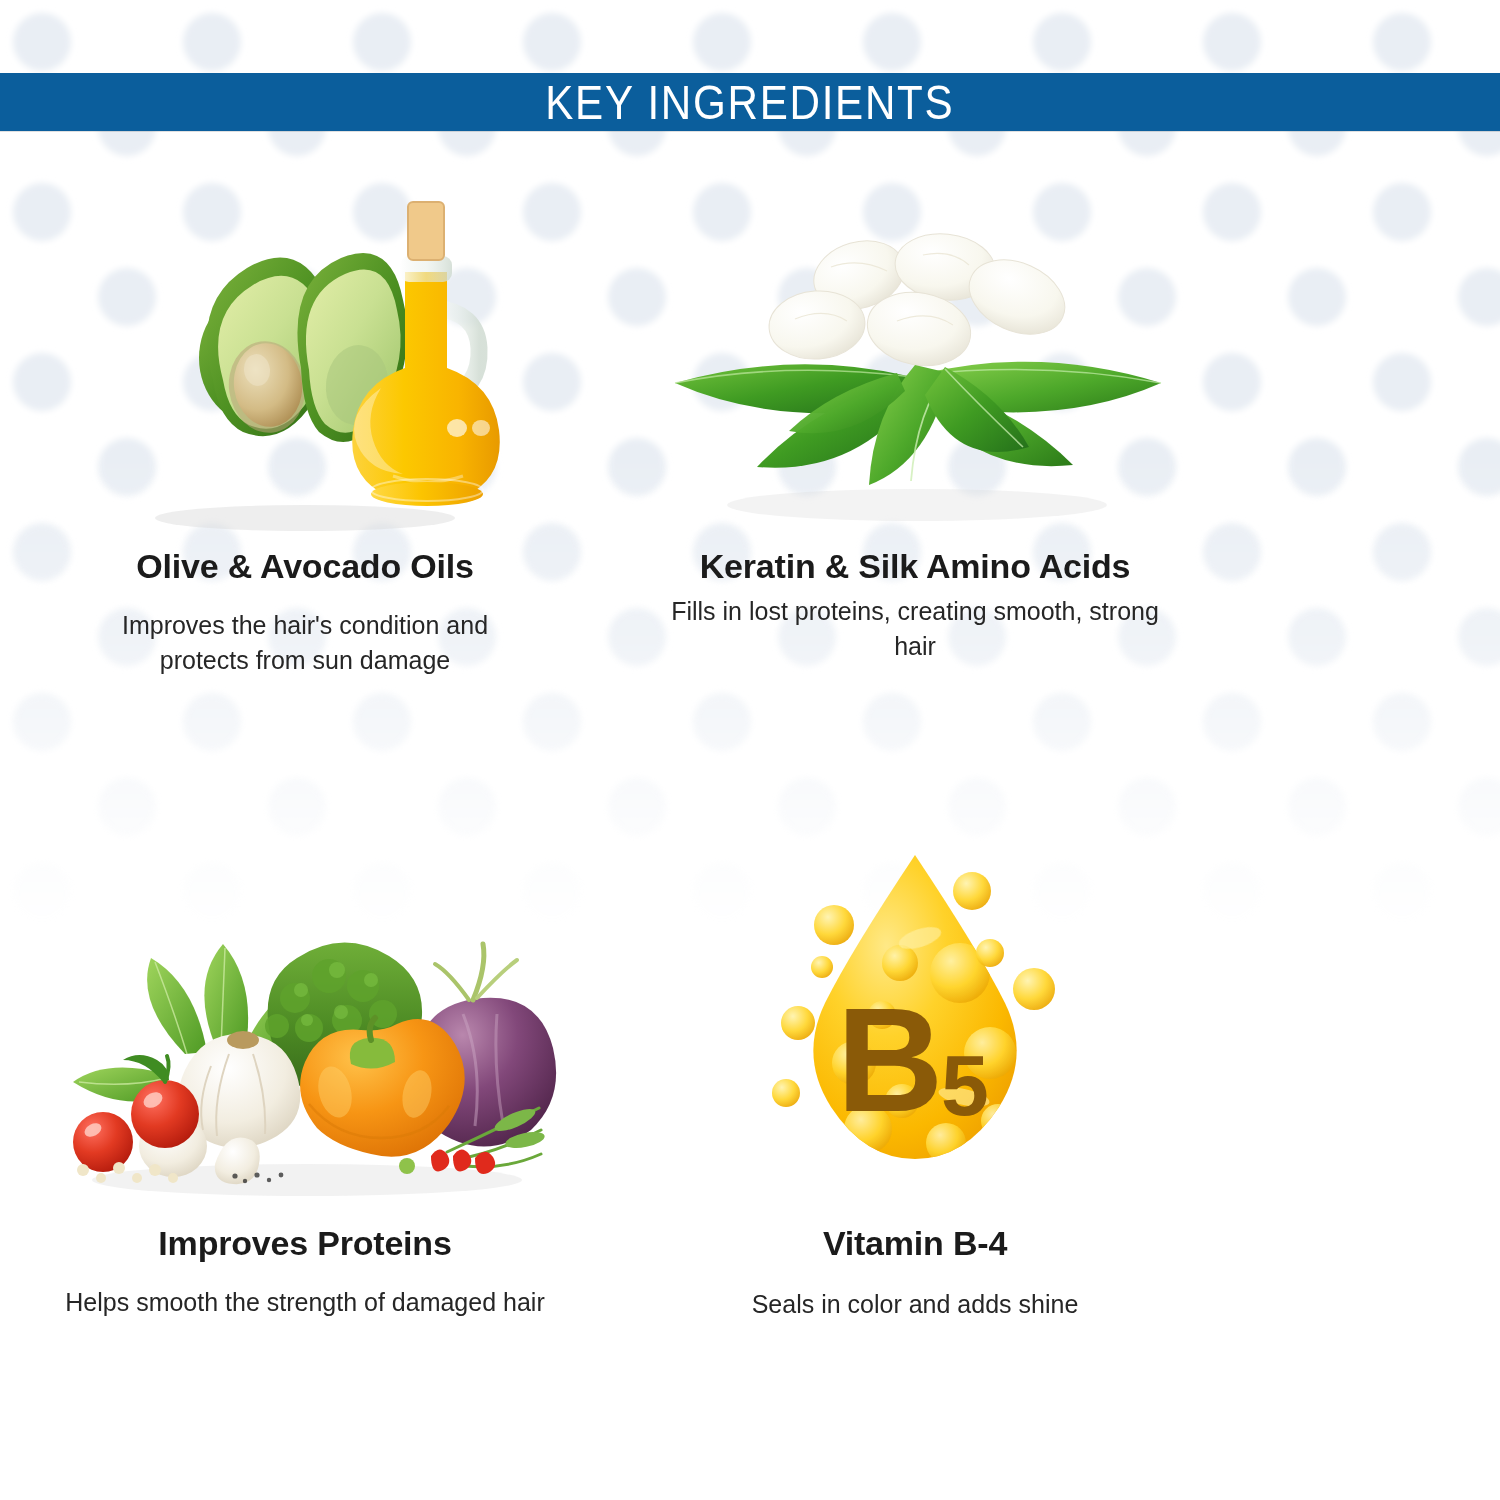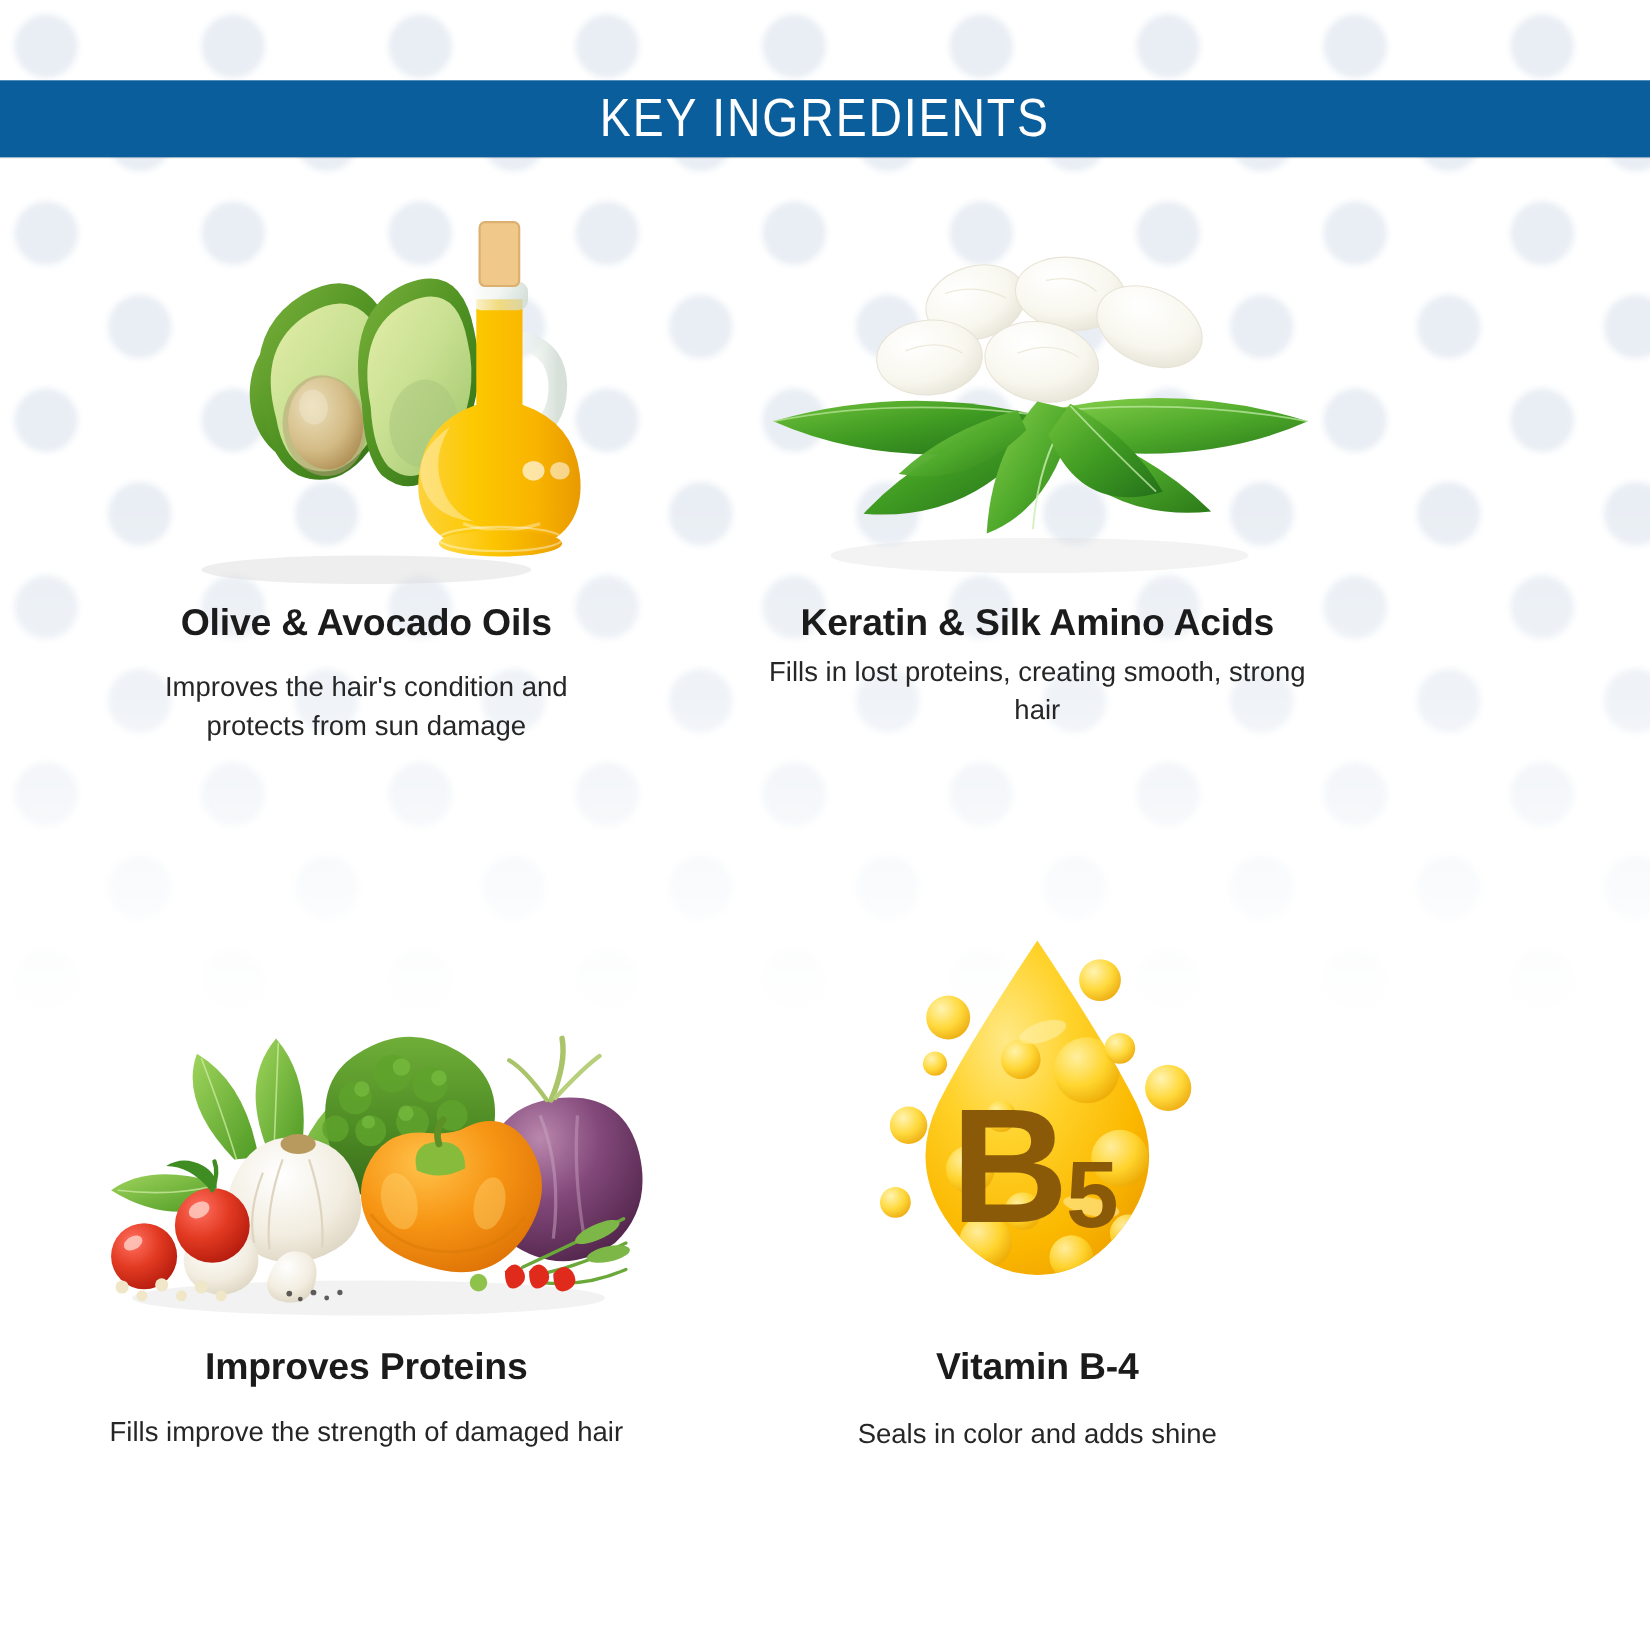--- a/index.html
+++ b/index.html
@@ -12,21 +12,21 @@
   }
 
   
   #dot-pattern{
     position:absolute;left:0;top:0;width:1500px;height:1500px;
     pointer-events:none;z-index:0;
   }
 
   
   #header-banner{
-    position:absolute;left:0;top:73px;width:1500px;height:70px;
+    position:absolute;left:0;top:73px;width:1500px;height:58px;
     background:#0b5e9c;
     display:flex;align-items:center;justify-content:center;
     z-index:3;
     box-shadow:0 1px 0 rgba(0,0,0,.12);
   }
   #header-title{
     color:#ffffff;
     font-family:"Liberation Sans", sans-serif;
     font-weight:300;
     font-size:49px;
@@ -37,21 +37,20 @@
     line-height:1;
   }
 
   
   #ingredients-grid{
     position:absolute;left:0;top:155px;width:1220px;height:1345px;
     z-index:2;
     display:grid;
     grid-template-columns:1fr 1fr;
     grid-template-rows:1fr 1fr;
-    padding-left:28px;
   }
   .ingredient-card{
     position:relative;
     display:flex;flex-direction:column;align-items:center;
   }
   .art-area{
     width:100%;
     display:flex;align-items:flex-end;justify-content:center;
     position:relative;
   }
@@ -403,21 +402,21 @@
         <g fill="#2a2a2a" opacity=".75">
           <circle cx="190" cy="298" r="2.6"></circle>
             <circle cx="200" cy="303" r="2.2"></circle>
             <circle cx="212" cy="297" r="2.6"></circle>
           <circle cx="224" cy="302" r="2.2"></circle>
             <circle cx="236" cy="297" r="2.4"></circle>
         </g>
       </svg>
     </div>
     <div class="card-title">Improves Proteins</div>
-    <div class="card-desc">Fills improve the strength of damaged hair</div>
+    <div class="card-desc">Helps smooth the strength of damaged hair</div>
   </div>
 
   <div class="ingredient-card" id="card-vitamin">
     <div class="art-area">
       <svg class="art-svg" width="330" height="375" viewBox="0 0 330 375" aria-hidden="true">
         <defs>
           <radialGradient id="dropg" cx=".36" cy=".3" r=".85">
             <stop offset="0" stop-color="#ffe987"></stop>
             <stop offset=".35" stop-color="#ffd22a"></stop>
             <stop offset=".72" stop-color="#fbb800"></stop>

